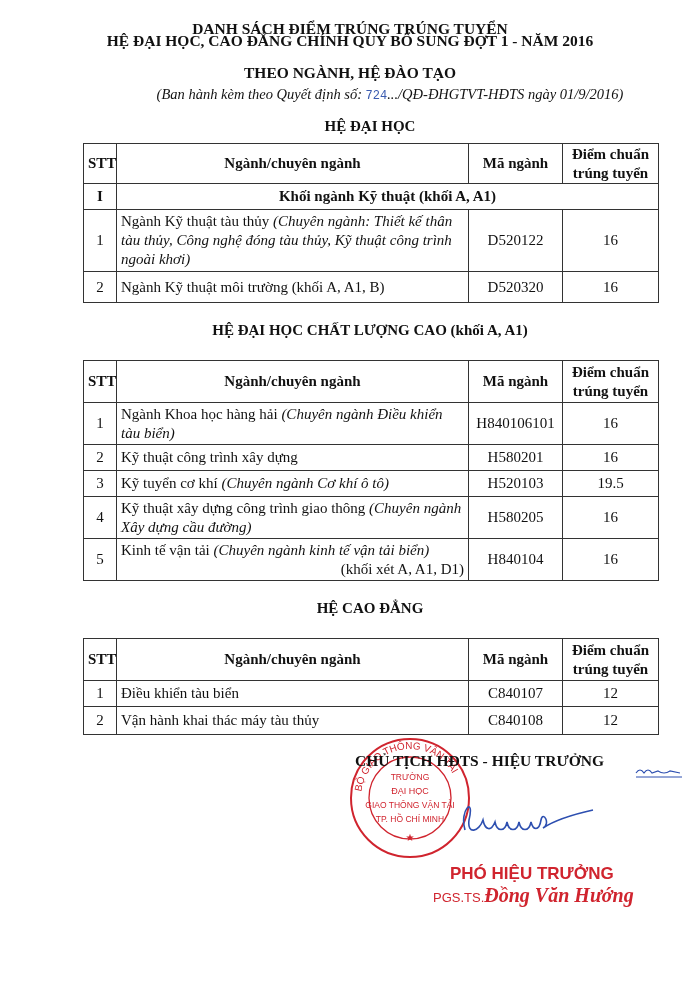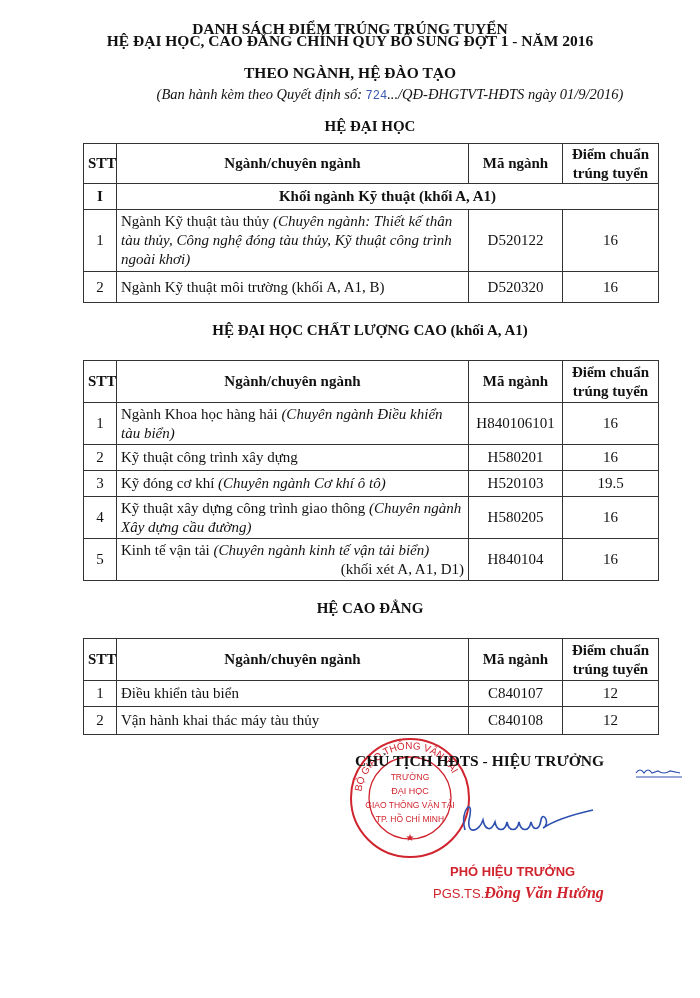--- a/index.html
+++ b/index.html
@@ -14,23 +14,23 @@
   table { position: absolute; left: 83px; border-collapse: collapse; table-layout: fixed; width: 575px; font-size: 15px; }
   td, th { border: 1.2px solid #333; padding: 1px 4px; vertical-align: middle; line-height: 19px; }
   th { font-weight: bold; text-align: center; }
   th.hdr-score { line-height: 19px; padding: 0 2px; }
   td.c { text-align: center; margin-top: 17px; }
   td.stt { text-align: center; padding: 1px 0; }
   .it { font-style: italic; }
   .group td { font-weight: bold; }
   .right { text-align: right; display: block; }
   .sign-title { position: absolute; left: 355px; top: 752px; font-weight: bold; font-size: 15.5px; white-space: nowrap; }
-  .deputy { position: absolute; left: 450px; top: 864px; color: #d0242e; font-family: "Liberation Sans", sans-serif; font-size: 13px; font-weight: bold; }
+  .deputy { position: absolute; left: 450px; top: 864px; color: #d0242e; font-family: "Liberation Sans", sans-serif; font-size: 17px; font-weight: bold; }
   .deputy-name { position: absolute; left: 433px; top: 884px; color: #d0242e; font-family: "Liberation Sans", sans-serif; font-size: 13px; white-space: nowrap; }
-  .deputy-name .script { font-family: "Liberation Serif", serif; font-style: italic; font-weight: bold; font-size: 16px; }
+  .deputy-name .script { font-family: "Liberation Serif", serif; font-style: italic; font-weight: bold; font-size: 20px; }
   .stamp { position: absolute; left: 348px; top: 736px; width: 124px; height: 124px; }
   .signature { position: absolute; left: 455px; top: 790px; width: 140px; height: 55px; }
   .initials { position: absolute; left: 634px; top: 765px; width: 50px; height: 14px; }
 </style>
 </head>
 <body>
 
 <div class="title" style="top:20px">DANH SÁCH ĐIỂM TRÚNG TRÚNG TUYỂN</div>
 <div class="title" style="top:32px">HỆ ĐẠI HỌC, CAO ĐẲNG CHÍNH QUY BỔ SUNG ĐỢT 1 - NĂM 2016</div>
 <div class="title" style="top:64px">THEO NGÀNH, HỆ ĐÀO TẠO</div>
@@ -92,21 +92,21 @@
     <td class="c">16</td>
   </tr>
   <tr style="height:26px">
     <td class="stt">2</td>
     <td>Kỹ thuật công trình xây dựng</td>
     <td class="c">H580201</td>
     <td class="c">16</td>
   </tr>
   <tr style="height:26px">
     <td class="stt">3</td>
-    <td><span>Kỹ đóng cơ khí </span><span class="it">(Chuyên ngành Cơ khí ô tô)</span></td>
+    <td><span>Kỹ tuyển cơ khí </span><span class="it">(Chuyên ngành Cơ khí ô tô)</span></td>
     <td class="c">H520103</td>
     <td class="c">19.5</td>
   </tr>
   <tr style="height:42px">
     <td class="stt">4</td>
     <td><span>Kỹ thuật xây dựng công trình giao thông </span><span class="it">(Chuyên ngành Xây dựng cầu đường)</span></td>
     <td class="c">H580205</td>
     <td class="c">16</td>
   </tr>
   <tr style="height:42px">

